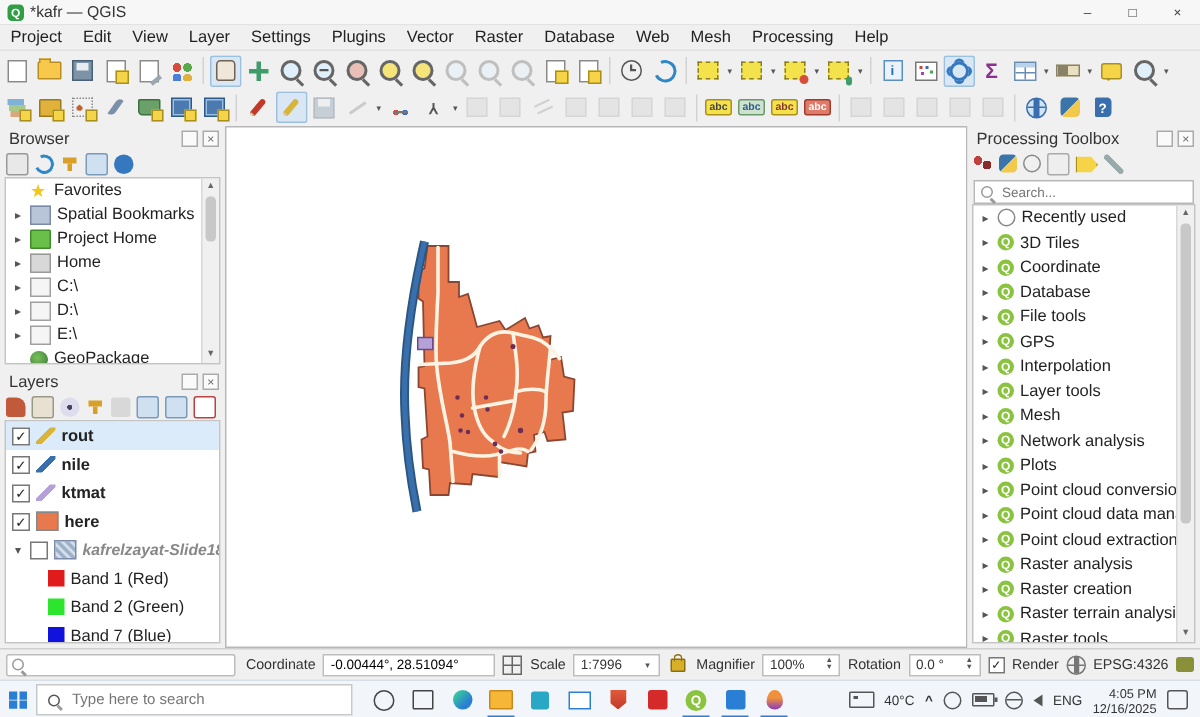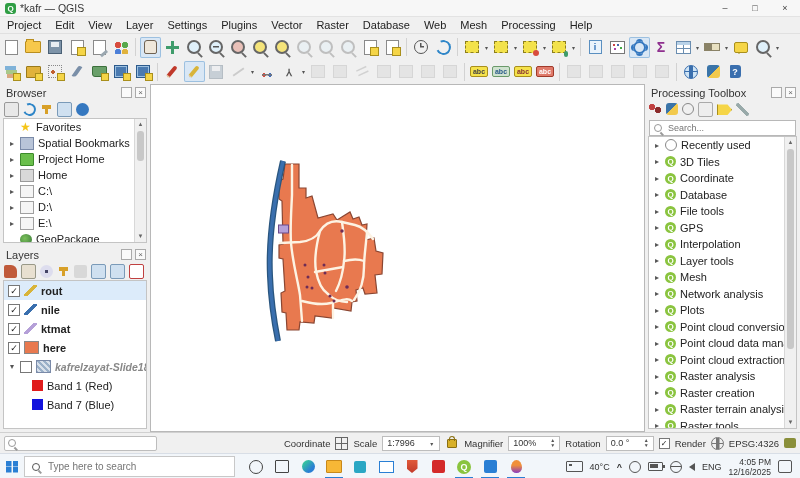--- a/index.html
+++ b/index.html
@@ -549,20 +549,24 @@
         <span class="arrow">▾</span>
         <span class="chk"></span>
         <span class="swatch ic-raster"></span>
         <span style="font-style:italic;color:#888;font-weight:bold;font-size:10.5px;">kafrelzayat-Slide18</span>
       </div>
       <div class="trow" style="height:19px;padding-left:28px;">
         <span class="swatch" style="background:#e01b1b;width:11px;"></span>
         <span>Band 1 (Red)</span>
       </div>
       <div class="trow" style="height:19px;padding-left:28px;">
+        <span class="swatch" style="background:#2ee52e;width:11px;"></span>
+        <span>Band 2 (Green)</span>
+      </div>
+      <div class="trow" style="height:19px;padding-left:28px;">
         <span class="swatch" style="background:#1212dd;width:11px;"></span>
         <span>Band 7 (Blue)</span>
       </div>
     </div>
   </div>
 
   <div id="canvas">
     <svg width="180" height="210" viewBox="0 0 180 210" style="position:absolute;left:104px;top:56px;">
       <polygon stroke-width="1.2" points="30,23 44,23 44,47 51,47 51,57 57,55 63,77 78,73 82,79 95,71 98,78 104,76 107,84 112,83 111,99 119,97 121,110 128,112 127,133 120,134 122,152 110,153 108,147 101,149 102,160 97,161 96,170 78,167 77,177 60,175 59,182 45,181 44,189 32,189 31,172 27,171 26,152 30,150 28,118 24,117 24,104 28,103 27,60 24,58 24,40 28,38" fill="#e8794f" stroke="#8a4632"></polygon>
       <g fill="none" stroke-width="2.4" stroke-linecap="round" stroke="#fdf3e3">
@@ -713,20 +717,21 @@
       </div>
     </div>
   </div>
 
   <div id="statusbar">
     <div id="locator">
       <span class="mini-mag"></span>
       <input placeholder="Type to locate (Ctrl+K)" style="">
     </div>
     <span style="margin-left:auto;">Coordinate</span>
+    <input class="sb-field" style="width: 105px; font-family: &quot;Liberation Sans&quot;, sans-serif;" value="-0.00444°, 28.51094°">
     <span class="sb-extent"></span>
     <span>Scale</span>
     <span class="sb-field" style="width:48px;justify-content:space-between;">
       <span>1:7996</span>
       <span class="dd">▾</span>
     </span>
     <span class="sb-lock"></span>
     <span>Magnifier</span>
     <span class="sb-field" style="width:42px;justify-content:space-between;">
       <span>100%</span>

